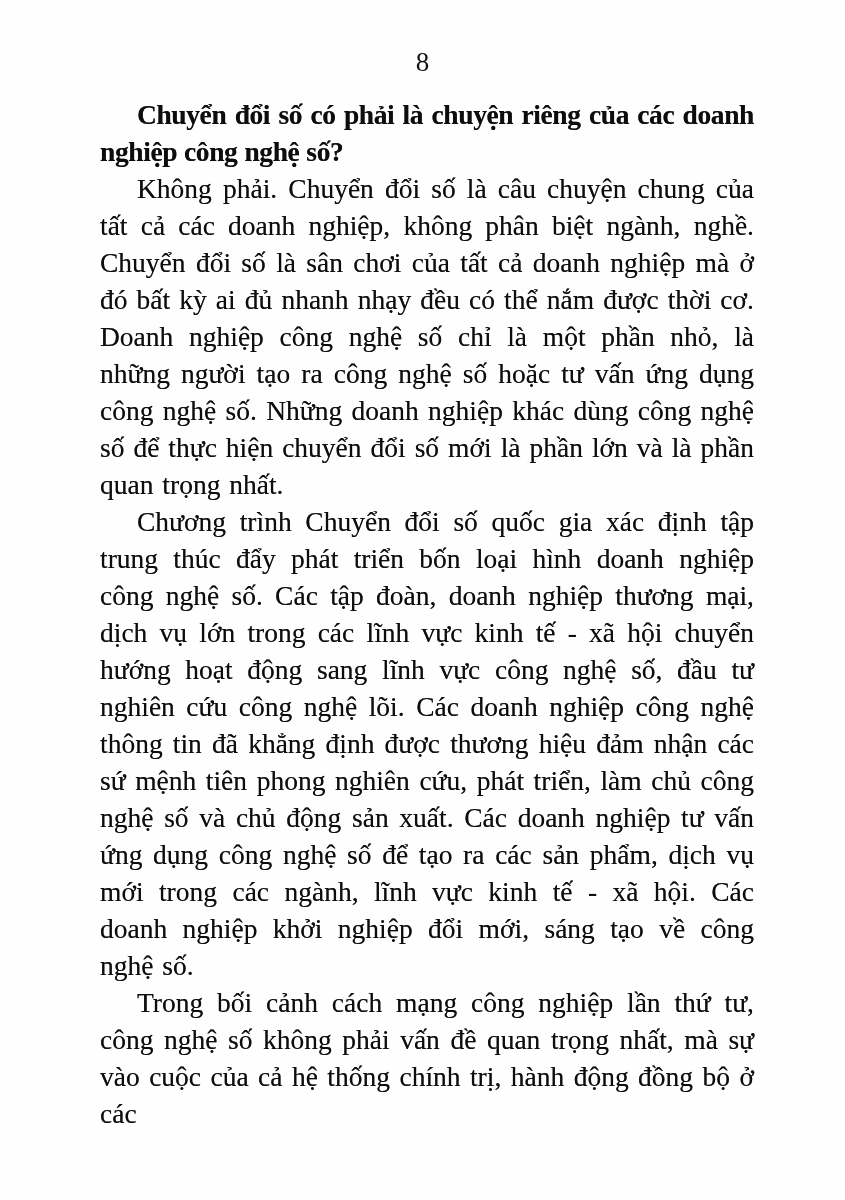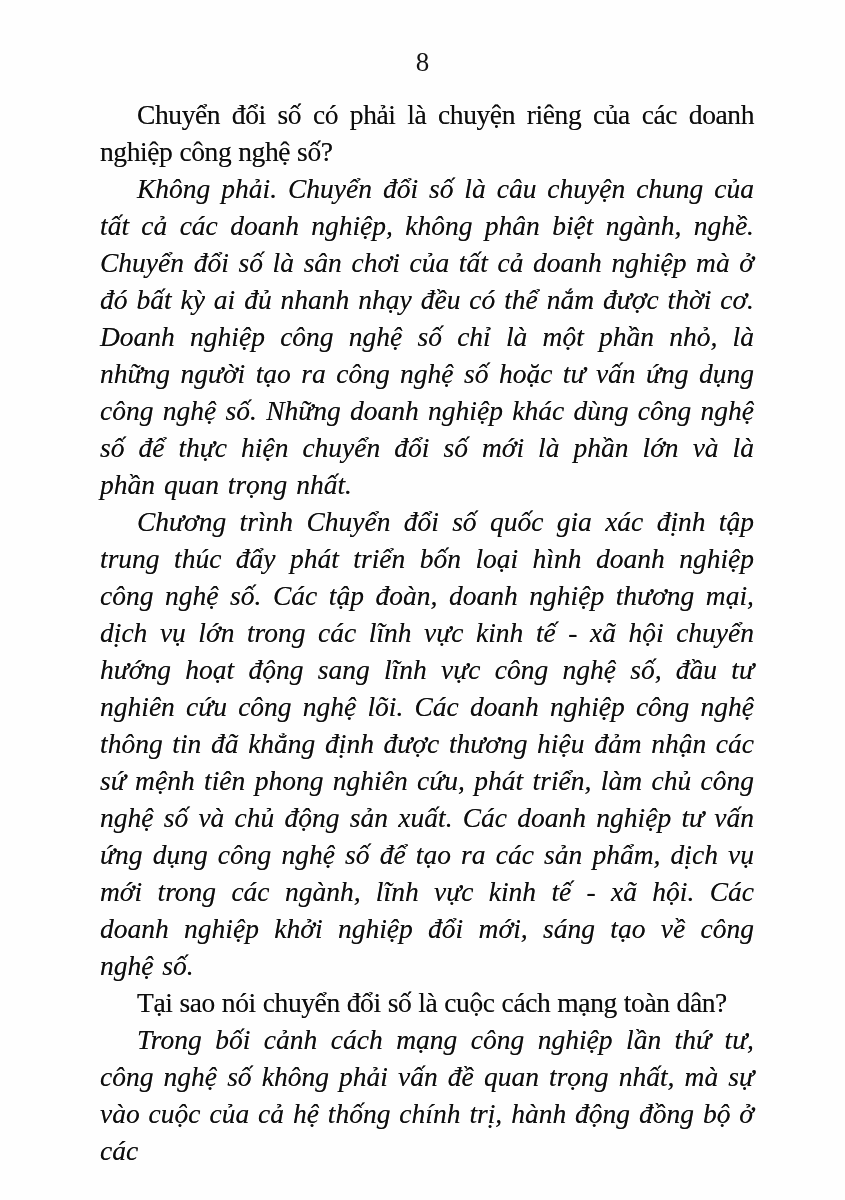--- a/index.html
+++ b/index.html
@@ -31,39 +31,37 @@
   .block {
     margin: 0;
     font-size: 27.5px;
     line-height: 37px;
     text-align: justify;
     text-indent: 37px;
     text-shadow: 0 0 0.6px rgba(0,0,0,0.55);
   }
   p.block {
     word-spacing: 2px;
-    font-style: italic;
   }
   h2.block {
-    font-weight: normal;
+    font-weight: bold;
     letter-spacing: -0.4px;
     word-spacing: 0.5px;
   }
 </style>
 </head>
 <body>
 
 <div class="page">
   <div class="page-number">8</div>
 
   <div class="content">
     <h2 class="block">Chuyển đổi số có phải là chuyện riêng của các doanh nghiệp công nghệ số?</h2>
 
     <p class="block">Không phải. Chuyển đổi số là câu chuyện chung của tất cả các doanh nghiệp, không phân biệt ngành, nghề. Chuyển đổi số là sân chơi của tất cả doanh nghiệp mà ở đó bất kỳ ai đủ nhanh nhạy đều có thể nắm được thời cơ. Doanh nghiệp công nghệ số chỉ là một phần nhỏ, là những người tạo ra công nghệ số hoặc tư vấn ứng dụng công nghệ số. Những doanh nghiệp khác dùng công nghệ số để thực hiện chuyển đổi số mới là phần lớn và là phần quan trọng nhất.</p>
 
 
     <p class="block">Chương trình Chuyển đổi số quốc gia xác định tập trung thúc đẩy phát triển bốn loại hình doanh nghiệp công nghệ số. Các tập đoàn, doanh nghiệp thương mại, dịch vụ lớn trong các lĩnh vực kinh tế - xã hội chuyển hướng hoạt động sang lĩnh vực công nghệ số, đầu tư nghiên cứu công nghệ lõi. Các doanh nghiệp công nghệ thông tin đã khẳng định được thương hiệu đảm nhận các sứ mệnh tiên phong nghiên cứu, phát triển, làm chủ công nghệ số và chủ động sản xuất. Các doanh nghiệp tư vấn ứng dụng công nghệ số để tạo ra các sản phẩm, dịch vụ mới trong các ngành, lĩnh vực kinh tế - xã hội. Các doanh nghiệp khởi nghiệp đổi mới, sáng tạo về công nghệ số.</p>
 
-    <h2 class="block">Tại sao nói chuyển đổi số là cuộc cách mạng toàn dân?</h2>
 
     <p class="block">Trong bối cảnh cách mạng công nghiệp lần thứ tư, công nghệ số không phải vấn đề quan trọng nhất, mà sự vào cuộc của cả hệ thống chính trị, hành động đồng bộ ở các</p>
   </div>
 </div>
 
 </body></html>

